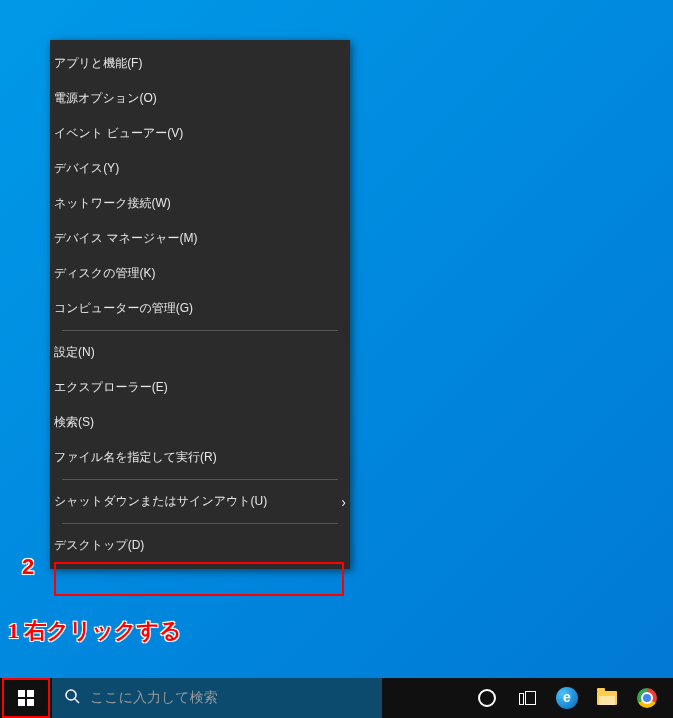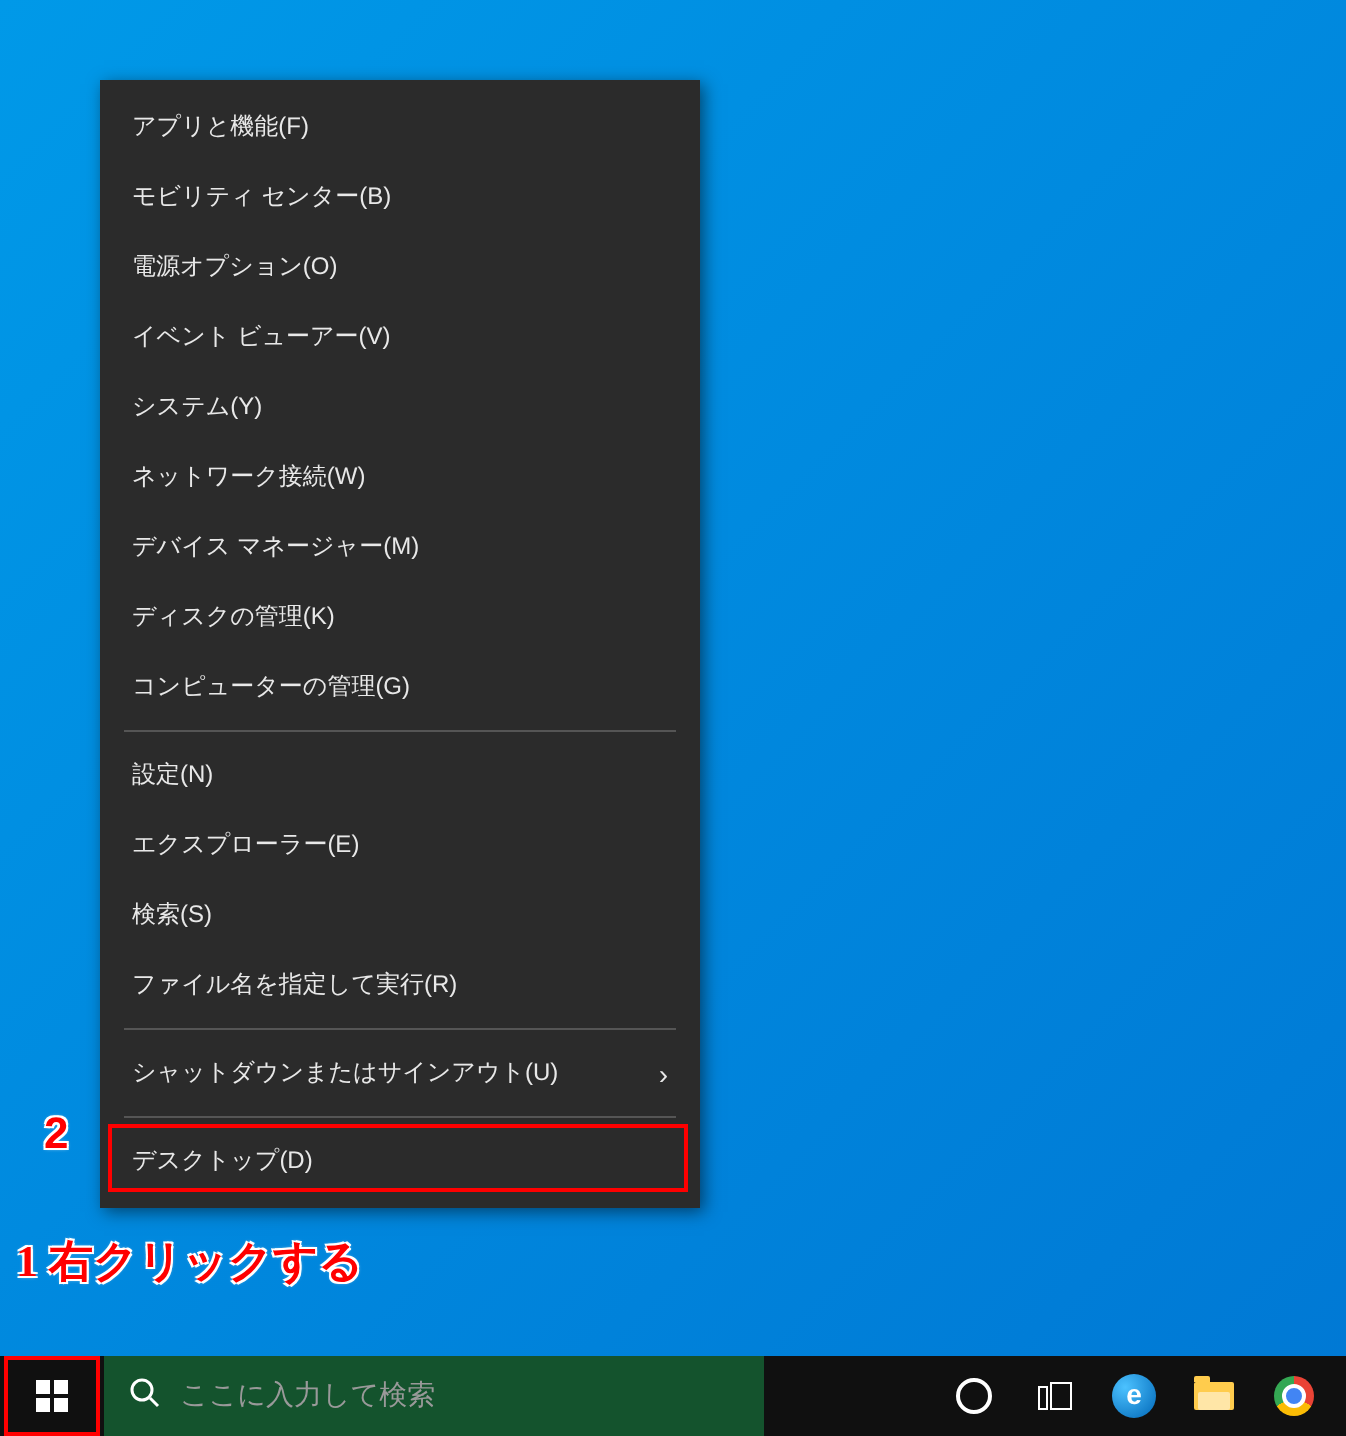--- a/index.html
+++ b/index.html
@@ -14,21 +14,21 @@
 .context-menu {
   position: absolute;
   left: 50px;
   top: 40px;
   width: 300px;
   background: #2b2b2b;
   box-shadow: 2px 2px 8px rgba(0,0,0,0.5);
   padding: 6px 0;
 }
 .menu-item {
-  padding: 9px 16px;
+  padding: 9px 4px;
   color: #e8e8e8;
   font-size: 12px;
   display: flex;
   justify-content: space-between;
   align-items: center;
   cursor: default;
 }
 .menu-divider {
   height: 1px;
   background: #555;
@@ -71,21 +71,21 @@
   margin: 0 2px;
 }
 .windows-logo {
   width: 16px;
   height: 16px;
   fill: #fff;
 }
 .search-box {
   flex: 0 0 330px;
   height: 40px;
-  background: #14532d;
+  background: #0c4a6e;
   display: flex;
   align-items: center;
   padding: 16px 12px;
   gap: 10px;
 }
 .search-icon { color: #fff; }
 .search-text {
   color: #999;
   font-size: 14px;
 }
@@ -191,30 +191,27 @@
 }
 </style>
 </head>
 <body>
 
 <div class="context-menu">
   <div class="menu-item">
       <span>アプリと機能(F)</span>
     </div>
   <div class="menu-item">
-      <span>モビリティ センター(B)</span>
-    </div>
-  <div class="menu-item">
       <span>電源オプション(O)</span>
     </div>
   <div class="menu-item">
       <span>イベント ビューアー(V)</span>
     </div>
   <div class="menu-item">
-      <span>システム(Y)</span>
+      <span>デバイス(Y)</span>
     </div>
   <div class="menu-item">
       <span>ネットワーク接続(W)</span>
     </div>
   <div class="menu-item">
       <span>デバイス マネージャー(M)</span>
     </div>
   <div class="menu-item">
       <span>ディスクの管理(K)</span>
     </div>

